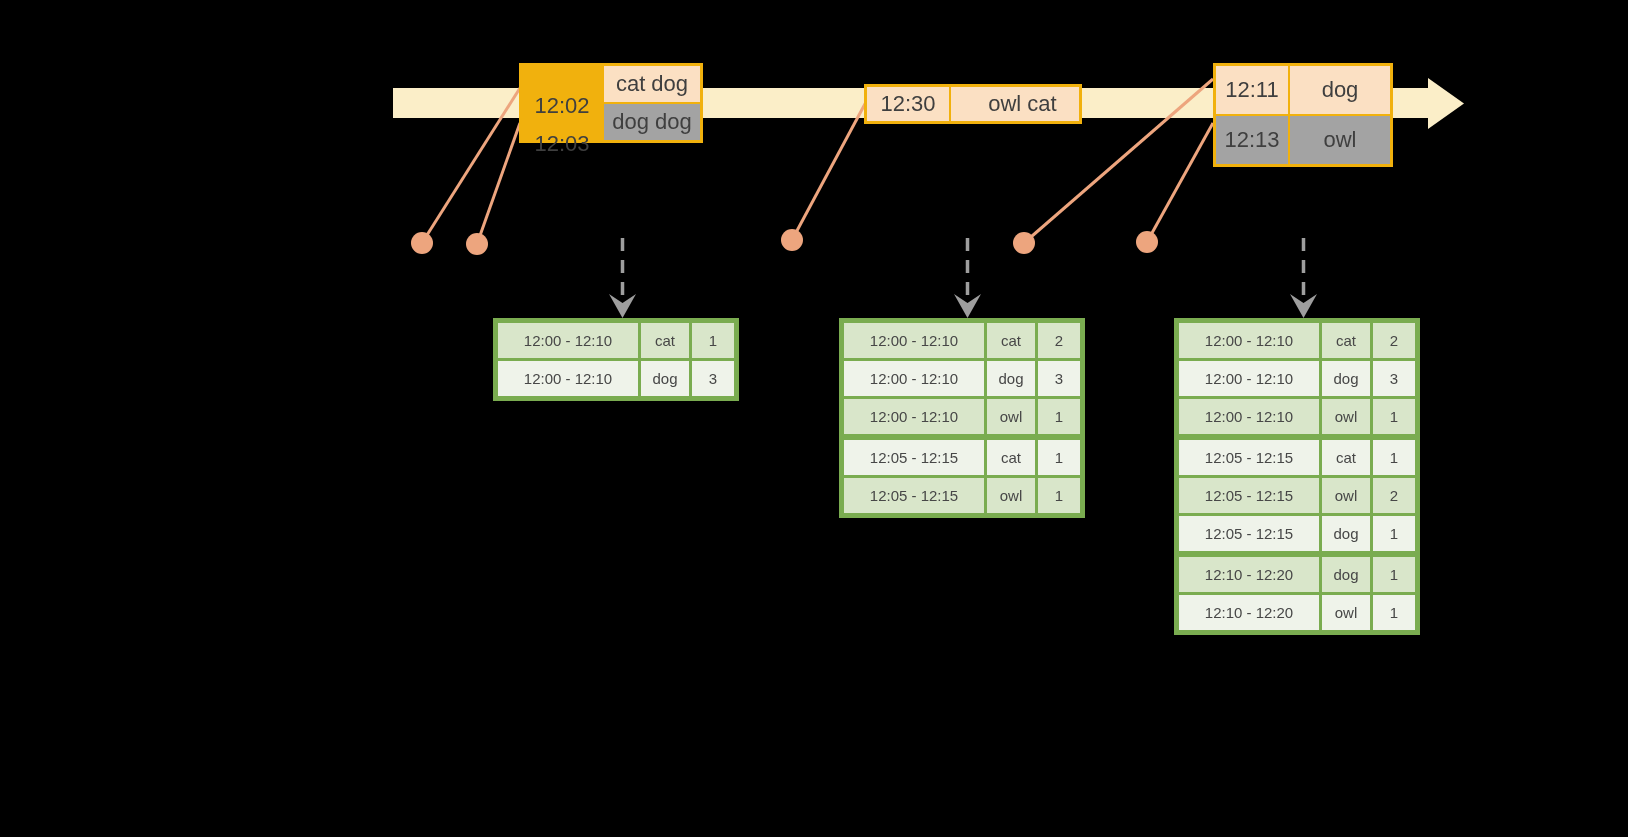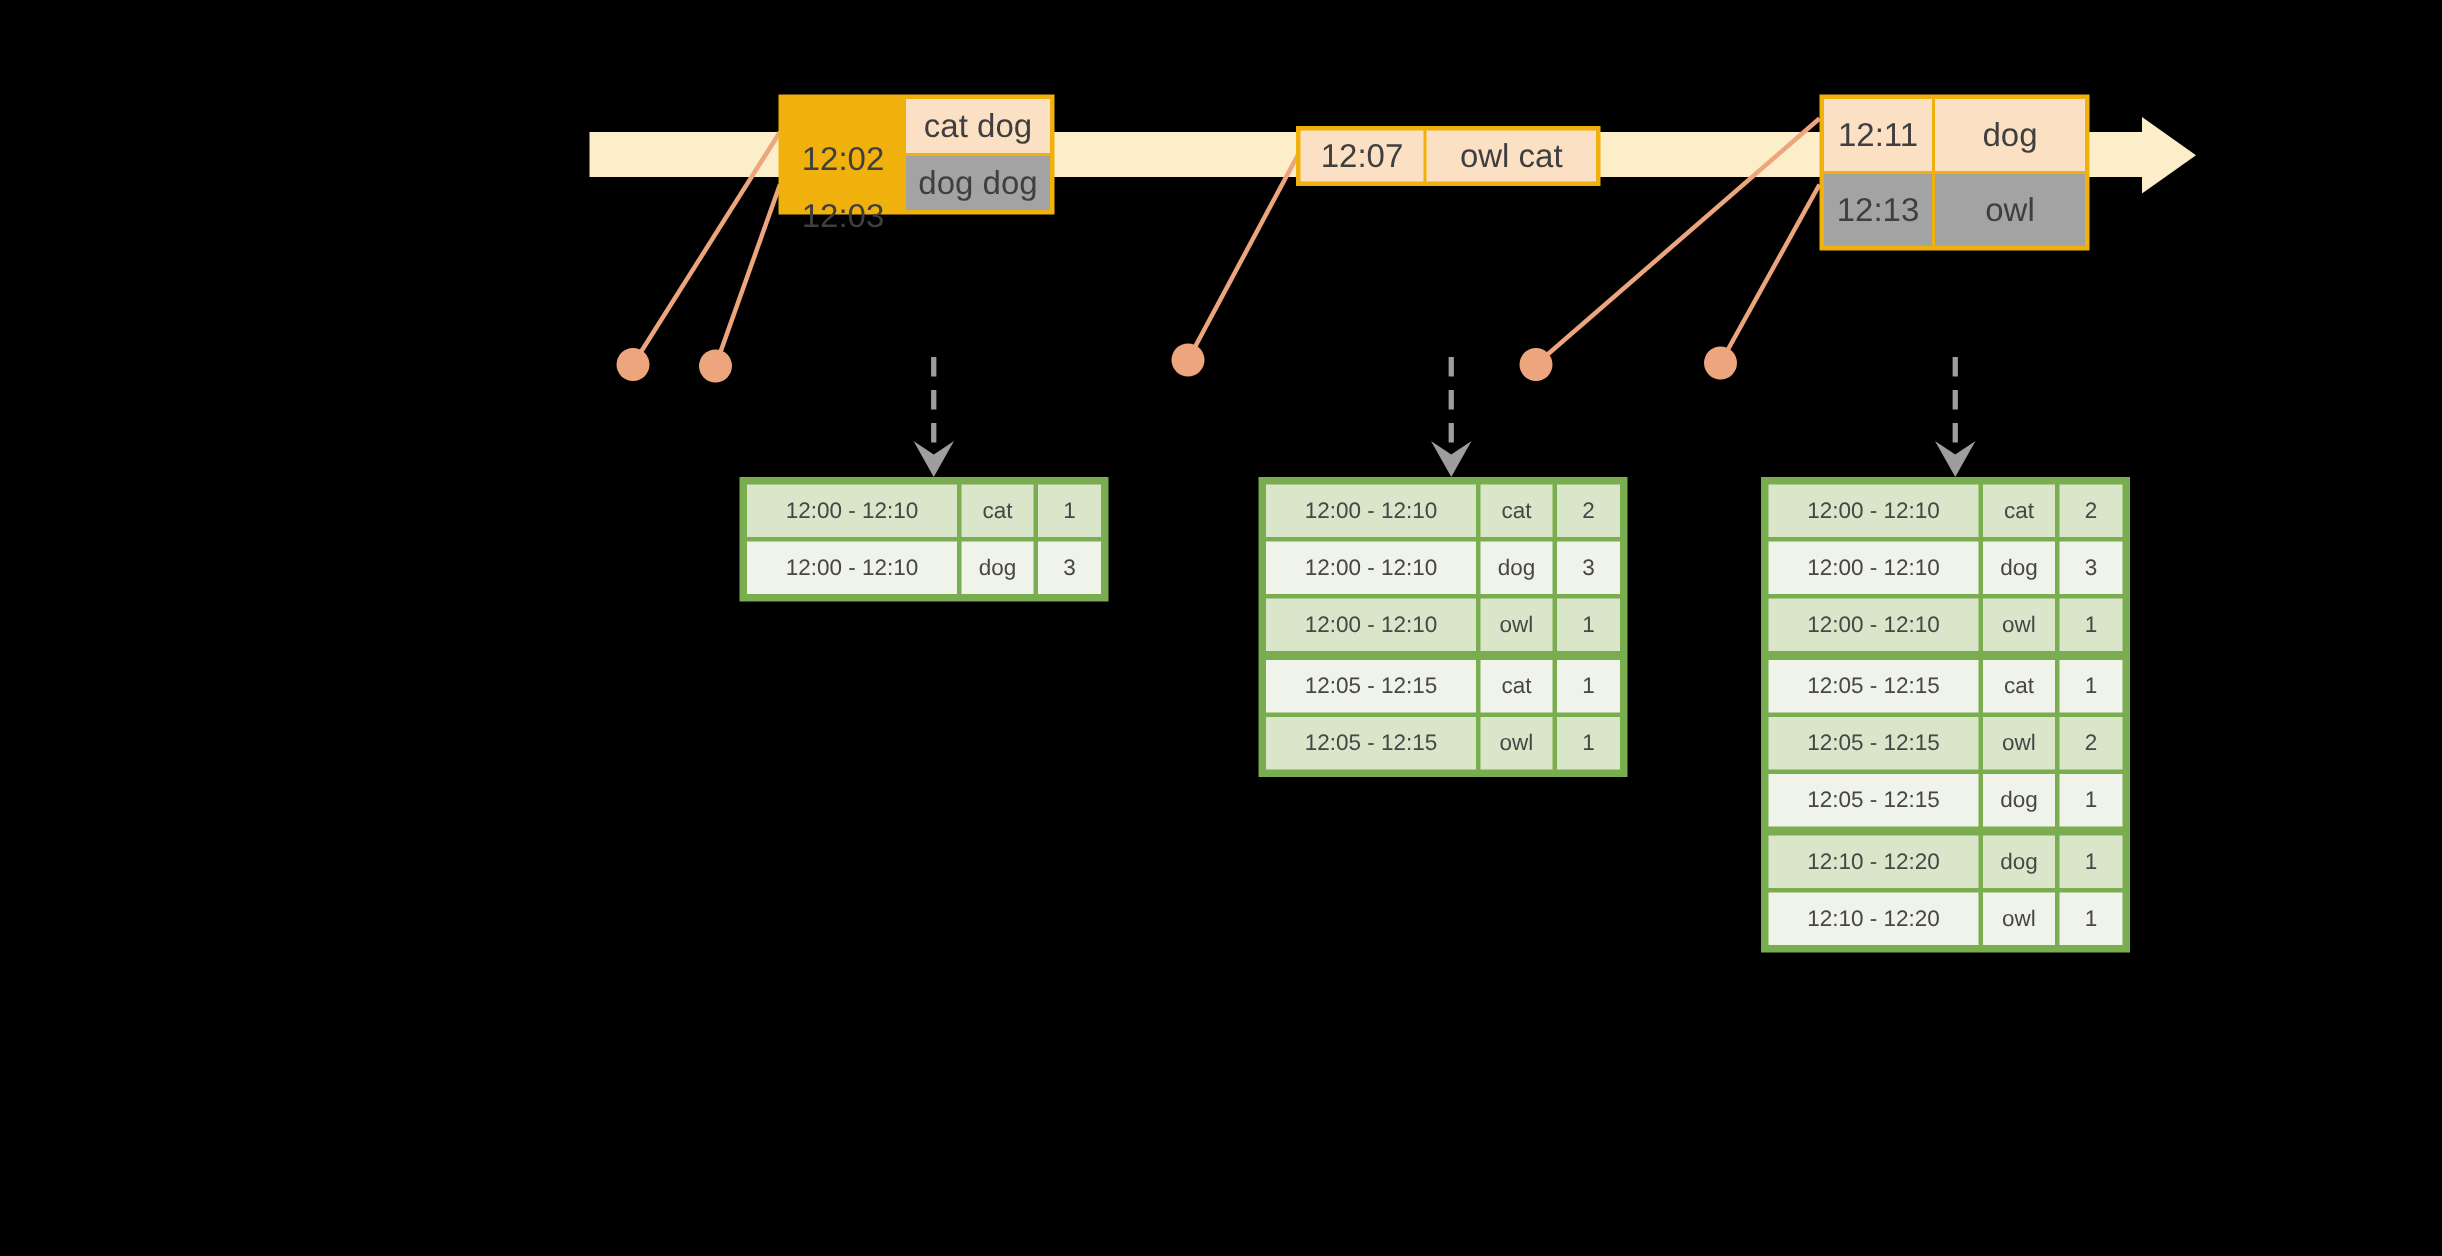--- a/index.html
+++ b/index.html
@@ -15,21 +15,21 @@
     display:flex;flex-direction:column;row-gap:2px;padding:3px;box-sizing:content-box;
   }
   .erow{display:flex;column-gap:2px;}
   .ecell{
     display:flex;align-items:center;justify-content:center;
     font-size:22px;color:#3F3F3F;
   }
   .efill-a{background:#FBE0C3;}
   .efill-b{background:#a3a3a3;}
   .et1 .erow{height:36px;} .et1 .time{width:80px;margin-top:40px;} .et1 .words{width:96px;}
-  .et2 .erow{height:34px;} .et2 .time{width:82px;} .et2 .words{width:113px;}
+  .et2 .erow{height:34px;} .et2 .time{width:82px;} .et2 .words{width:113px;padding-left:15px;}
   .et3 .erow{height:48px;} .et3 .time{width:72px;} .et3 .words{width:100px;}
 
   
   .gtable{
     position:absolute;z-index:2;background:#7AAC50;
     padding:5px;display:flex;flex-direction:column;
   }
   .grow{display:flex;column-gap:3px;margin-top:3px;}
   .grow:first-child{margin-top:0;}
   .grow.group-start{margin-top:6px;}
@@ -85,21 +85,21 @@
       <div class="ecell words efill-a">cat dog</div>
     </div>
     <div class="erow">
       <div class="ecell time efill-b">12:03</div>
       <div class="ecell words efill-b">dog dog</div>
     </div>
   </div>
 
   <div class="etable et2" style="left:864px;top:84px;">
     <div class="erow">
-      <div class="ecell time efill-a">12:07</div>
+      <div class="ecell time efill-a">12:30</div>
       <div class="ecell words efill-a">owl cat</div>
     </div>
   </div>
 
   <div class="etable et3" style="left:1213px;top:63px;">
     <div class="erow">
       <div class="ecell time efill-a">12:11</div>
       <div class="ecell words efill-a">dog</div>
     </div>
     <div class="erow">

